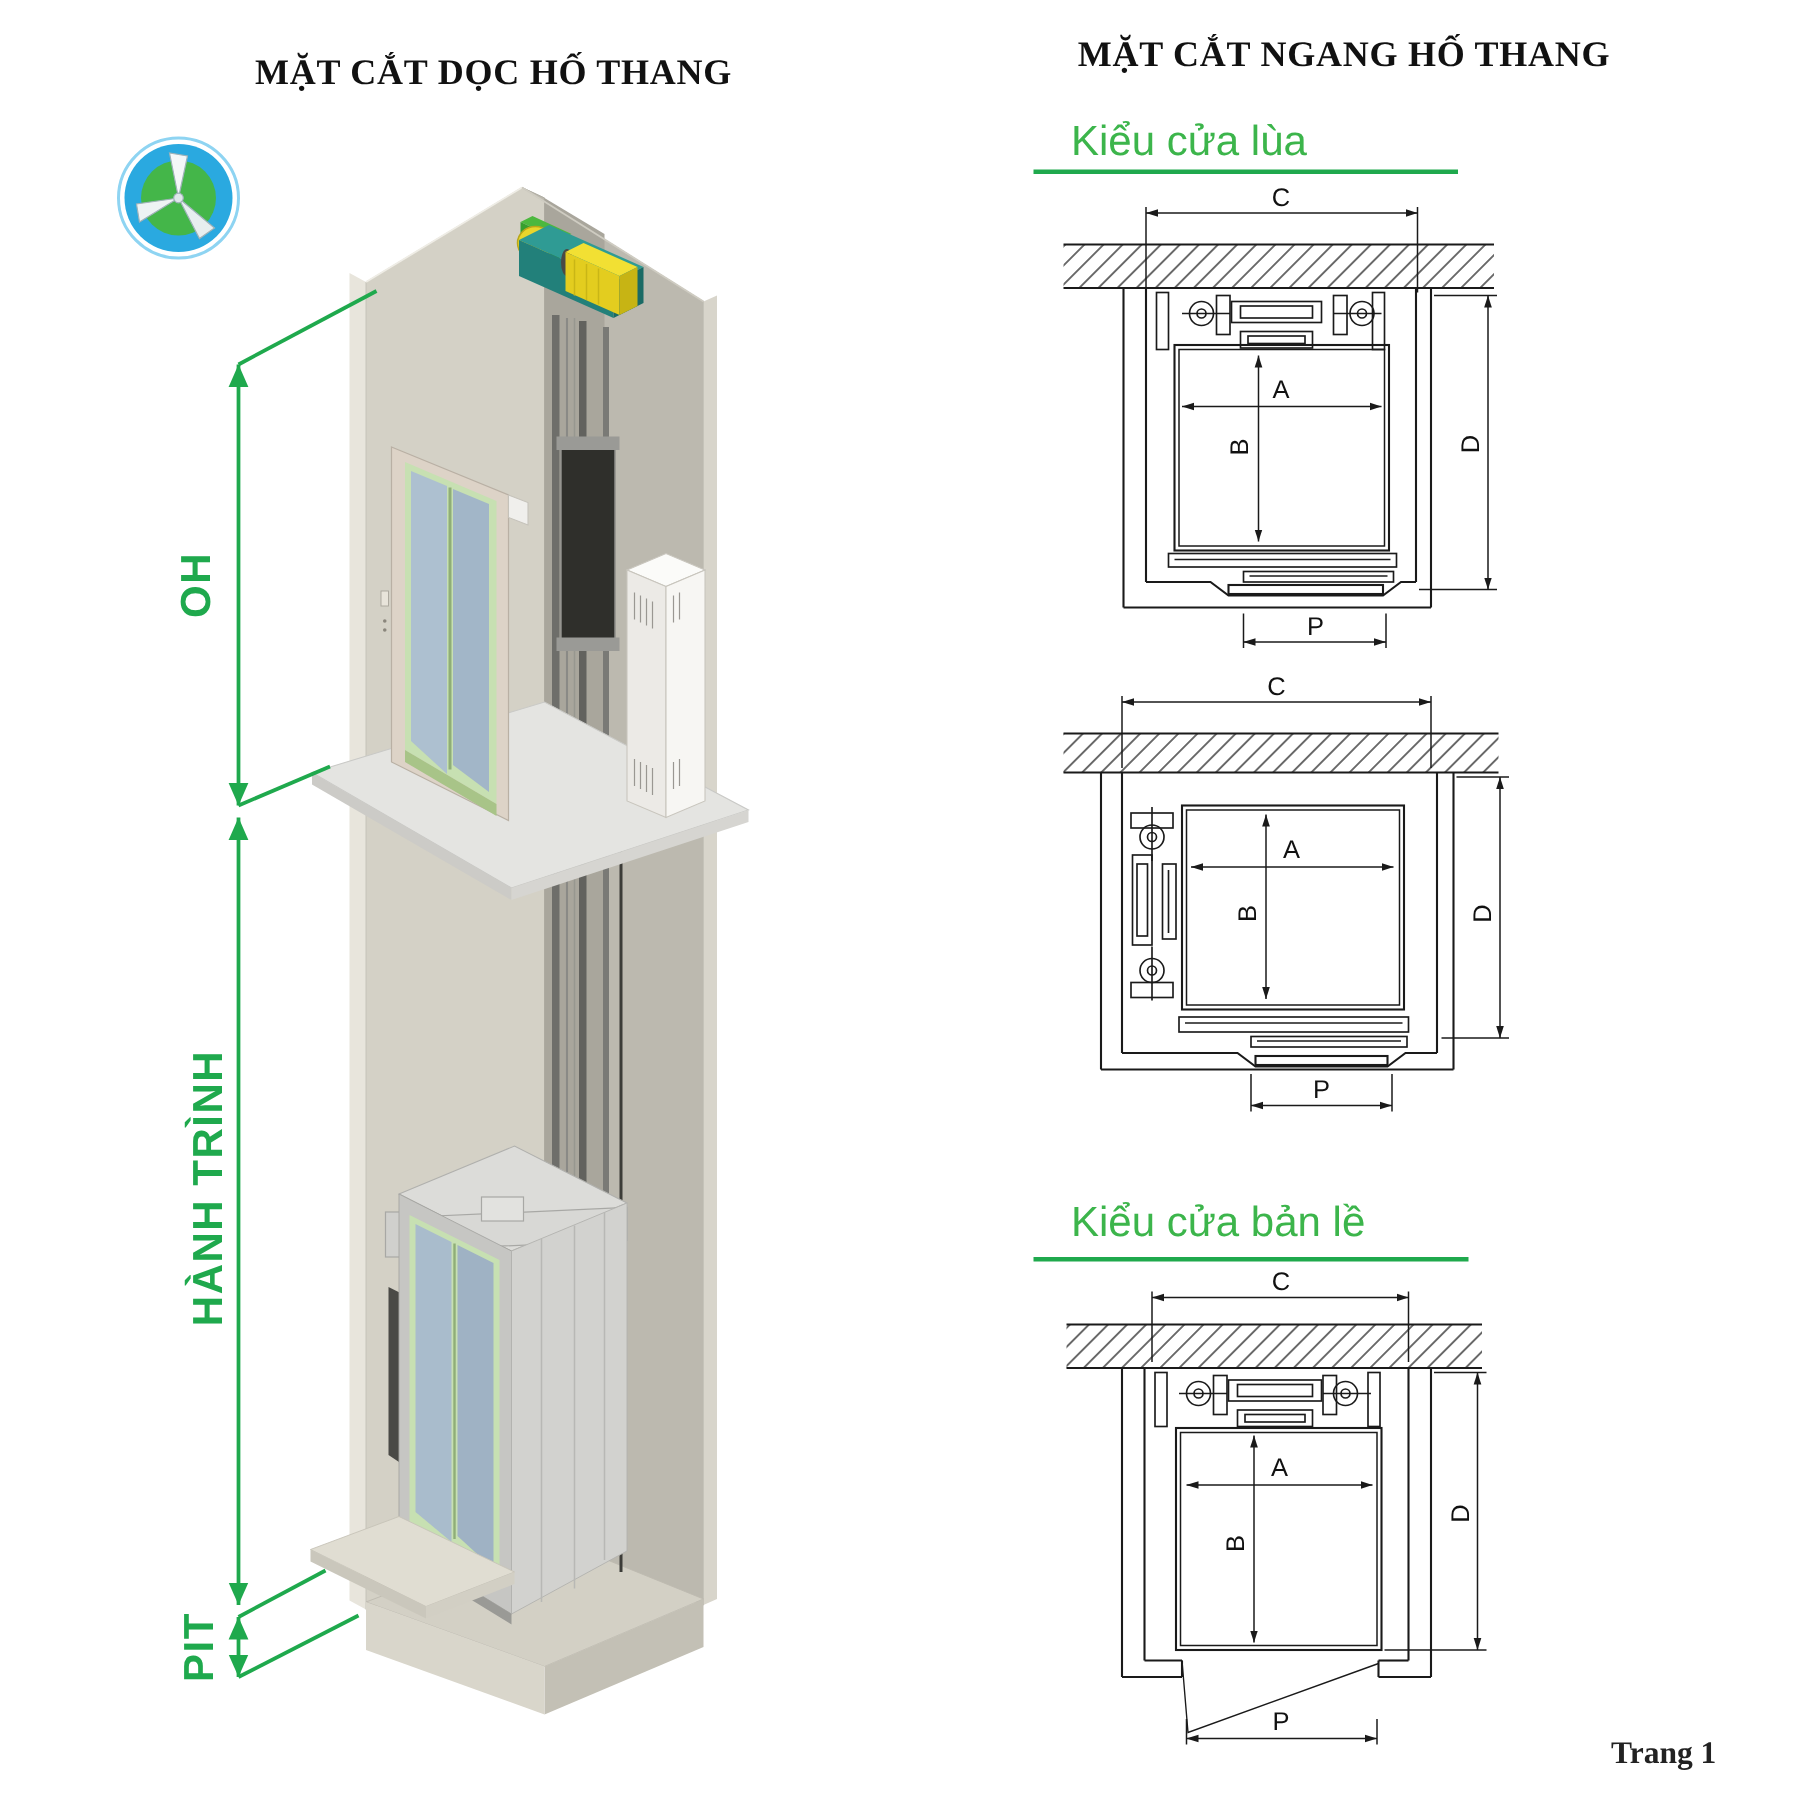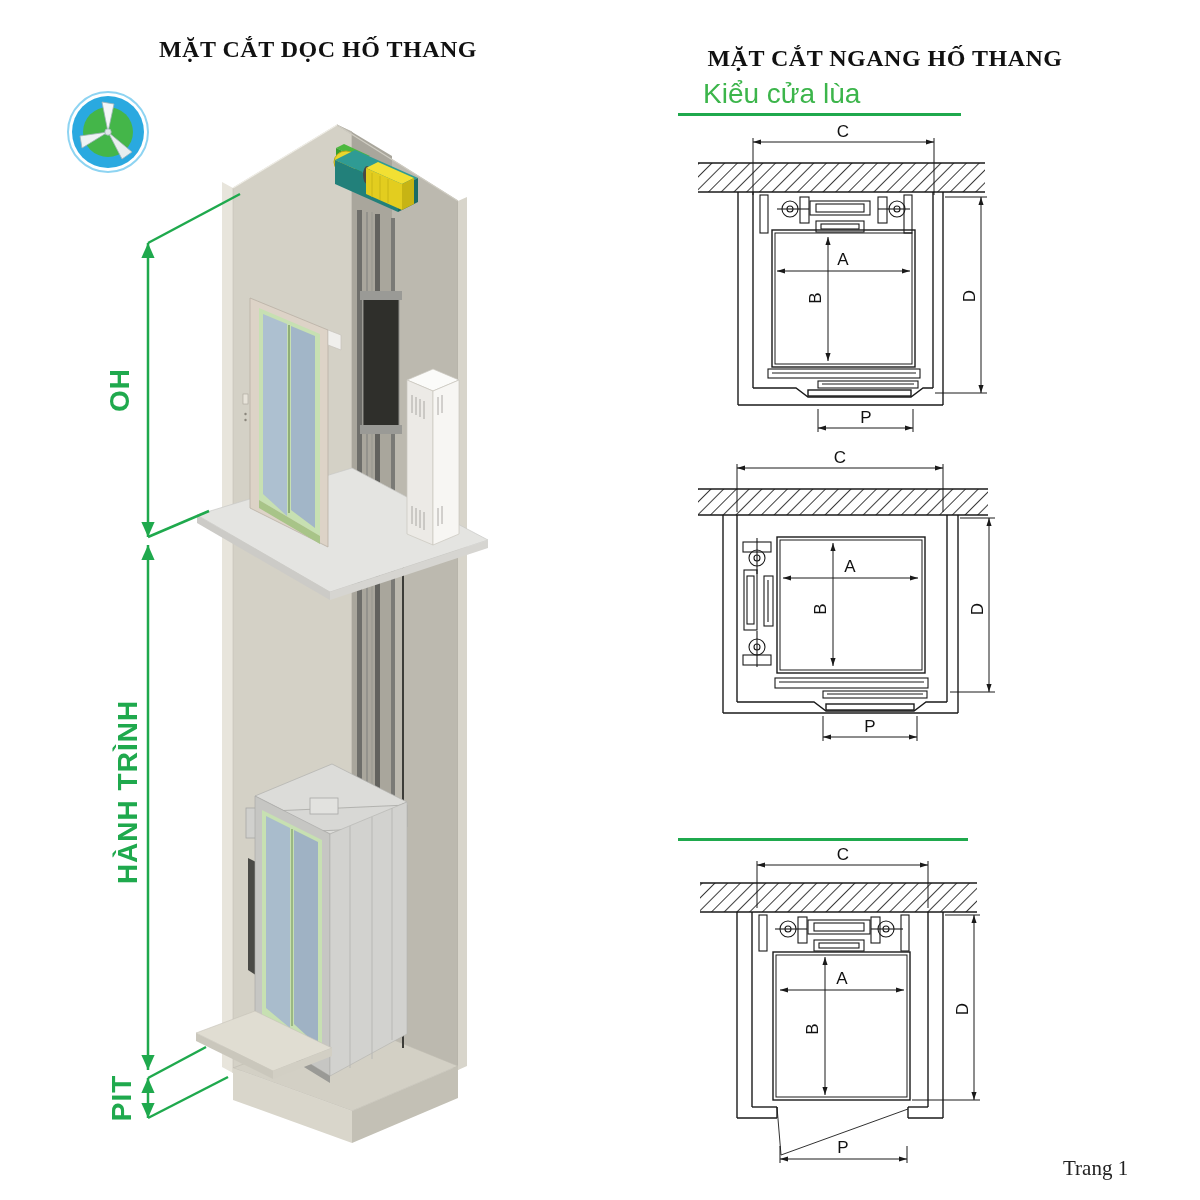--- a/index.html
+++ b/index.html
@@ -1,42 +1,43 @@
 <!DOCTYPE html>
 <html><head>
 <meta charset="utf-8">
 <style>
   html,body{margin:0;padding:0;background:#fff;}
   .page{position:relative;width:1160px;height:1200px;background:#ffffff;overflow:hidden;
-        font-family:"Liberation Sans",sans-serif;color:#1a1a1a;}
+        font-family:"Liberation Sans",sans-serif;color:#1a1a1a;margin-left:11px;}
   .serif-title{font-family:"Liberation Serif",serif;font-weight:bold;font-size:24px;
                letter-spacing:.5px;color:#111;position:absolute;text-align:center;white-space:nowrap;}
   .green-sub{position:absolute;font-size:28px;color:#3cb54b;white-space:nowrap;text-align:center;}
   .green-rule{position:absolute;height:3px;background:#1fa94d;}
   .dim-label-green{position:absolute;color:#1fa94d;font-weight:bold;font-size:28px;
                    letter-spacing:1px;white-space:nowrap;
                    transform:translate(-50%,-50%) rotate(-90deg);}
   .footer{position:absolute;font-family:"Liberation Serif",serif;font-size:21px;color:#222;}
   svg{position:absolute;overflow:visible;}
   svg text{font-family:"Liberation Sans",sans-serif;font-size:17px;fill:#111;}
   .thin{stroke:#1a1a1a;stroke-width:1;fill:none;}
   .med{stroke:#1a1a1a;stroke-width:1.4;fill:none;}
   .lite{stroke:#1a1a1a;stroke-width:1.1;fill:none;}
 </style>
 </head>
 <body>
 
 <div class="page">
 
   <div class="serif-title" style="left:150px;top:36px;width:336px;">MẶT CẮT DỌC HỐ THANG</div>
-  <div class="serif-title" style="left:692px;top:45px;width:386px;">MẶT CẮT NGANG HỐ THANG</div>
+  <div class="serif-title" style="left:692px;top:24px;width:386px;">MẶT CẮT NGANG HỐ THANG</div>
 
   <div class="green-sub" style="left:703px;top:78px;">Kiểu cửa lùa</div>
   <div class="green-rule" style="left:678px;top:113px;width:283px;"></div>
 
+  <div class="green-sub" style="left:703px;top:799px;">Kiểu cửa bản lề</div>
   <div class="green-rule" style="left:678px;top:838px;width:290px;"></div>
 
   <svg style="left:66px;top:90px;" width="84" height="84" viewBox="0 0 84 84">
     <circle cx="42" cy="42" r="40" fill="#ffffff" stroke="#8ed4f2" stroke-width="2"></circle>
     <circle cx="42" cy="42" r="36" fill="#2aa9e0"></circle>
     <circle cx="42" cy="42" r="25" fill="#44b649"></circle>
     <g>
       <polygon points="42,42 36,12 48,14" fill="#f4f7f8" stroke="#9fb2b8" stroke-width="0.8"></polygon>
       <polygon points="42,42 16,58 14,46" fill="#eef3f4" stroke="#9fb2b8" stroke-width="0.8"></polygon>
       <polygon points="42,42 66,62 56,69" fill="#e7eeef" stroke="#9fb2b8" stroke-width="0.8"></polygon>
@@ -371,14 +372,14 @@
         <line x1="227" y1="298" x2="227" y2="315"></line>
       <line x1="100" y1="311" x2="227" y2="311" marker-start="url(#ah3)" marker-end="url(#ah3)"></line>
     </g>
     <text x="163" y="12" text-anchor="middle">C</text>
     <text x="162" y="136" text-anchor="middle">A</text>
     <text transform="translate(138,181) rotate(-90)" text-anchor="middle">B</text>
     <text transform="translate(288,161) rotate(-90)" text-anchor="middle">D</text>
     <text x="163" y="305" text-anchor="middle">P</text>
   </svg>
 
-  <div class="footer" style="left:1063px;top:1156px;">Trang 1</div>
+  <div class="footer" style="left:1063px;top:1156px;font-weight:bold;">Trang 1</div>
 </div>
 
 </body></html>

